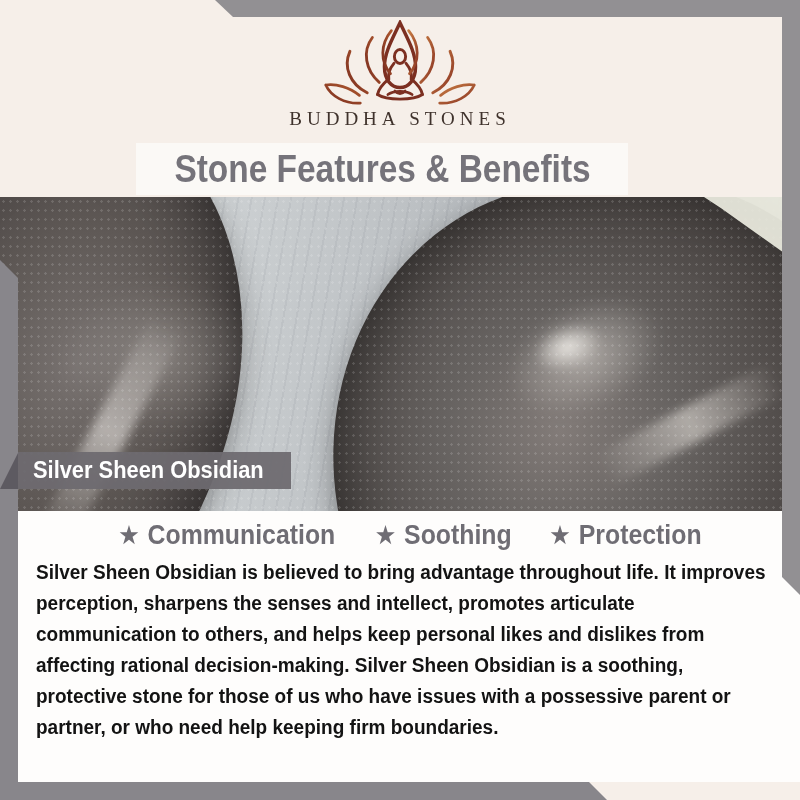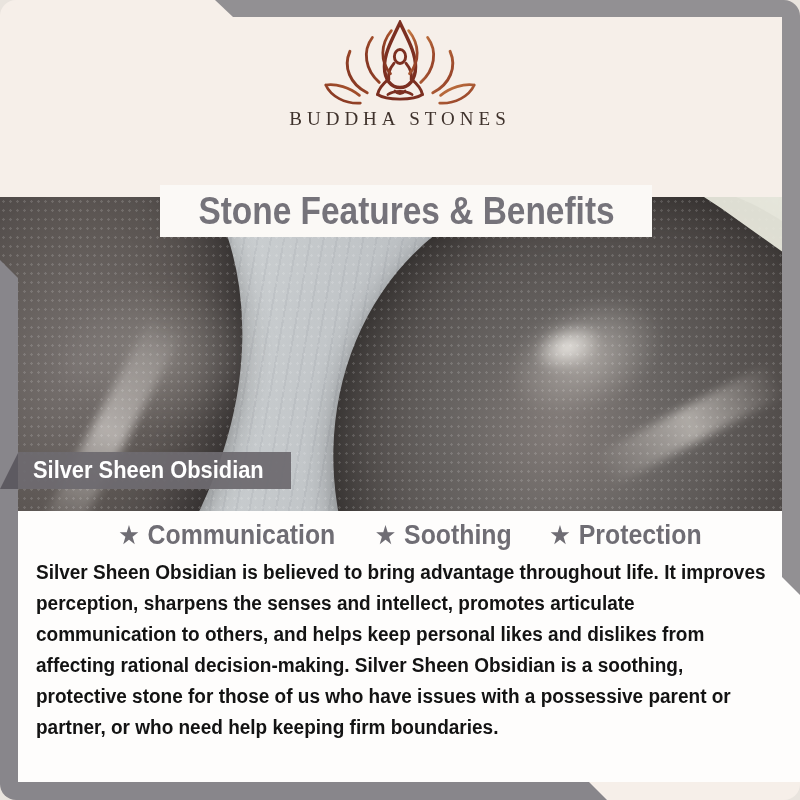--- a/index.html
+++ b/index.html
@@ -1,40 +1,39 @@
 <!DOCTYPE html>
 <html><head>
 <meta charset="utf-8">
 <style>
   html,body{margin:0;padding:0;background:#e9e4de;}
   .page{
     position:relative;width:800px;height:800px;overflow:hidden;
     background:#f6efe9;
     font-family:"Liberation Sans",sans-serif;
-    border-radius:16px;
   }
   
   .rib{position:absolute;inset:0;pointer-events:none;z-index:40;}
   .rib-top{background:#929093;clip-path:polygon(215px 0px,800px 0px,800px 17px,233px 17px);}
   .rib-right{background:#929093;clip-path:polygon(782px 16px,800px 16px,800px 595px,782px 577px);}
   .rib-left{background:#88868b;clip-path:polygon(0px 260px,18px 278px,18px 800px,0px 800px);}
   .rib-bottom{background:#88868b;clip-path:polygon(18px 782px,589px 782px,607px 800px,18px 800px);}
   .rib-fold{background:#5d5a61;clip-path:polygon(0px 489px,18px 453px,18px 489px);z-index:41;}
   
   .brand{position:absolute;left:0;top:0;width:800px;height:142px;z-index:5;}
   .logo{position:absolute;left:50%;top:20px;transform:translateX(-50%);}
   .brand-name{
     position:absolute;left:0;top:108px;width:100%;text-align:center;
     font-family:"Liberation Serif",serif;font-size:19px;letter-spacing:5px;
     color:#3f322c;font-weight:normal;
   }
   
   .title-band{
-    position:absolute;left:160px;top:143px;width:492px;height:52px;
-    background:#fbf9f6;z-index:6;display:flex;align-items:center;justify-content:center;margin-top:42px;
+    position:absolute;left:136px;top:143px;width:492px;height:52px;
+    background:#fbf9f6;z-index:6;display:flex;align-items:center;justify-content:center;
   }
   .title-band h1{
     margin:0;font-size:38px;font-weight:bold;color:#75737a;white-space:nowrap;
     transform:scaleX(.88);letter-spacing:0px;
   }
   
   .photo{
     position:absolute;left:0;top:197px;width:800px;height:373px;overflow:hidden;z-index:4;
     background:linear-gradient(100deg,#b6babd 0%,#cdd1d3 25%,#bfc3c6 45%,#a9adb1 70%,#c2c5c7 100%);
   }

